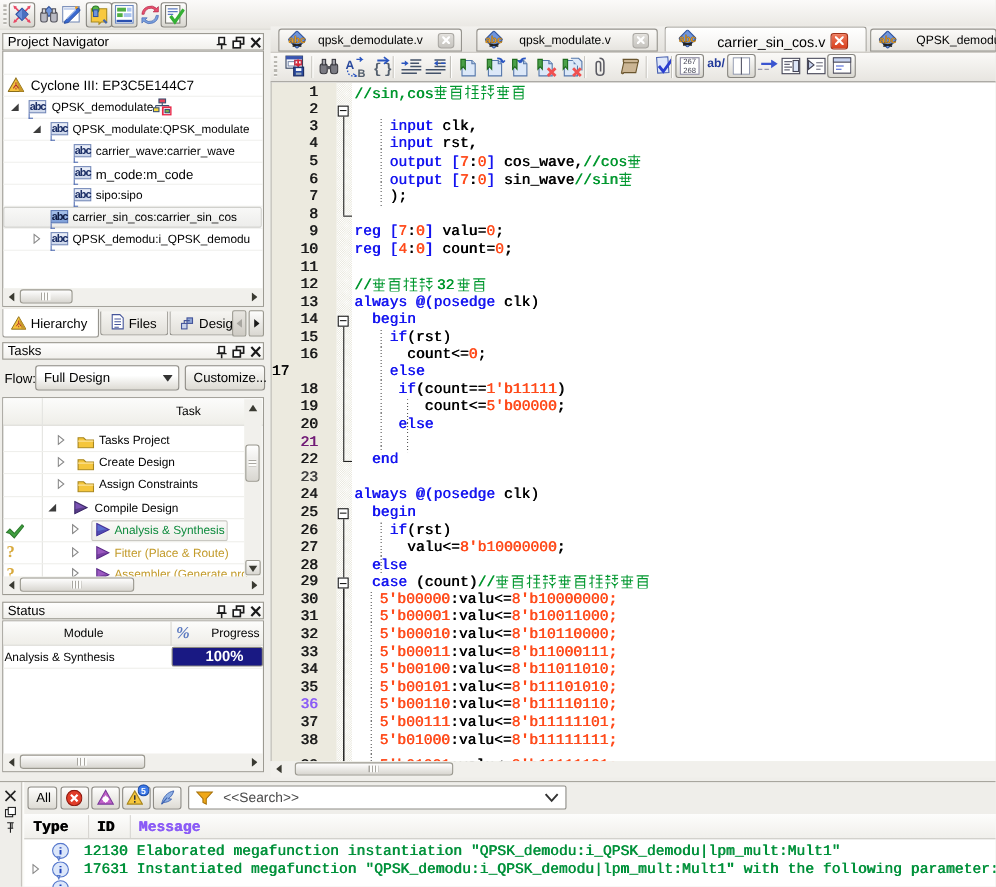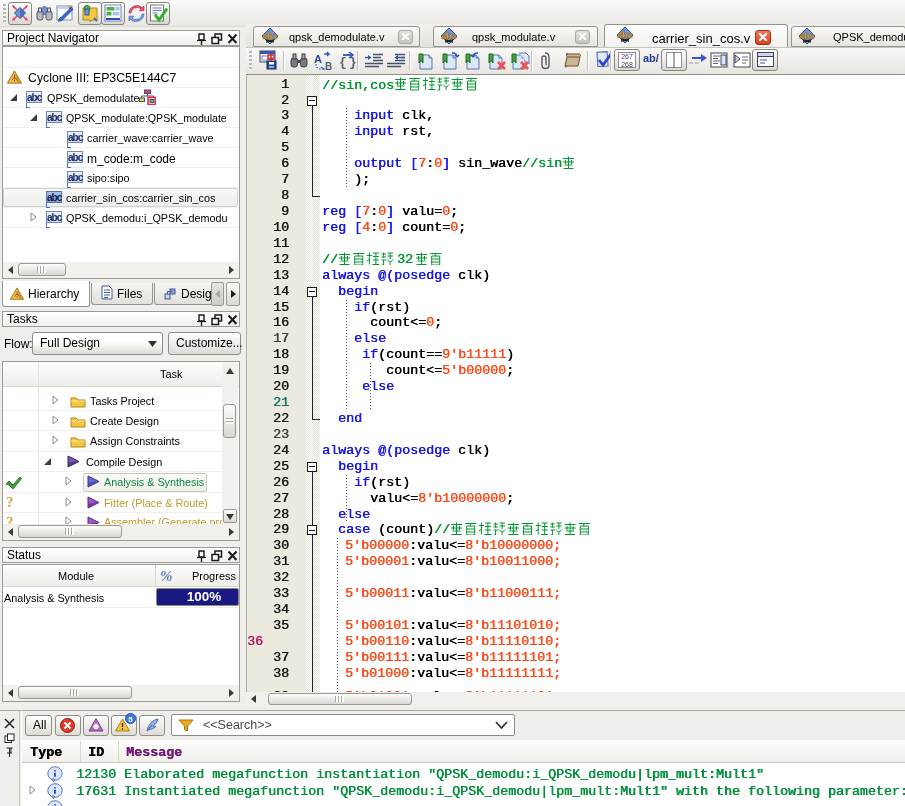--- a/index.html
+++ b/index.html
@@ -531,74 +531,77 @@
 <div class="abs mono" style="left:0;top:97.1px;width:42px;height:15.923px;text-align:right;color:#1a1a1a;line-height:15.923px">7</div>
 <div class="abs mono" style="left:0;top:113.1px;width:42px;height:15.923px;text-align:right;color:#1a1a1a;line-height:15.923px">8</div>
 <div class="abs mono" style="left:0;top:129.0px;width:42px;height:15.923px;text-align:right;color:#1a1a1a;line-height:15.923px">9</div>
 <div class="abs mono" style="left:0;top:144.9px;width:42px;height:15.923px;text-align:right;color:#1a1a1a;line-height:15.923px">10</div>
 <div class="abs mono" style="left:0;top:160.8px;width:42px;height:15.923px;text-align:right;color:#1a1a1a;line-height:15.923px">11</div>
 <div class="abs mono" style="left:0;top:176.8px;width:42px;height:15.923px;text-align:right;color:#1a1a1a;line-height:15.923px">12</div>
 <div class="abs mono" style="left:0;top:192.7px;width:42px;height:15.923px;text-align:right;color:#1a1a1a;line-height:15.923px">13</div>
 <div class="abs mono" style="left:0;top:208.6px;width:42px;height:15.923px;text-align:right;color:#1a1a1a;line-height:15.923px">14</div>
 <div class="abs mono" style="left:0;top:224.5px;width:42px;height:15.923px;text-align:right;color:#1a1a1a;line-height:15.923px">15</div>
 <div class="abs mono" style="left:0;top:240.4px;width:42px;height:15.923px;text-align:right;color:#1a1a1a;line-height:15.923px">16</div>
-<div class="abs mono" style="left:0;top:256.4px;width:42px;height:15.923px;text-align:right;color:#404040;line-height:15.923px">17</div>
+<div class="abs mono" style="left:0;top:256.4px;width:42px;height:15.923px;color:#000000;line-height:15.923px">17</div>
 <div class="abs mono" style="left:0;top:272.3px;width:42px;height:15.923px;text-align:right;color:#1a1a1a;line-height:15.923px">18</div>
 <div class="abs mono" style="left:0;top:288.2px;width:42px;height:15.923px;text-align:right;color:#1a1a1a;line-height:15.923px">19</div>
 <div class="abs mono" style="left:0;top:304.1px;width:42px;height:15.923px;text-align:right;color:#1a1a1a;line-height:15.923px">20</div>
-<div class="abs mono" style="left:0;top:320.1px;width:42px;height:15.923px;text-align:right;color:#0f766e;line-height:15.923px">21</div>
+<div class="abs mono" style="left:0;top:320.1px;width:42px;height:15.923px;text-align:right;color:#701a75;line-height:15.923px">21</div>
 <div class="abs mono" style="left:0;top:336.0px;width:42px;height:15.923px;text-align:right;color:#1a1a1a;line-height:15.923px">22</div>
 <div class="abs mono" style="left:0;top:351.9px;width:42px;height:15.923px;text-align:right;color:#404040;line-height:15.923px">23</div>
 <div class="abs mono" style="left:0;top:367.8px;width:42px;height:15.923px;text-align:right;color:#1a1a1a;line-height:15.923px">24</div>
 <div class="abs mono" style="left:0;top:383.8px;width:42px;height:15.923px;text-align:right;color:#1a1a1a;line-height:15.923px">25</div>
 <div class="abs mono" style="left:0;top:399.7px;width:42px;height:15.923px;text-align:right;color:#1a1a1a;line-height:15.923px">26</div>
 <div class="abs mono" style="left:0;top:415.6px;width:42px;height:15.923px;text-align:right;color:#1a1a1a;line-height:15.923px">27</div>
 <div class="abs mono" style="left:0;top:431.5px;width:42px;height:15.923px;text-align:right;color:#1a1a1a;line-height:15.923px">28</div>
 <div class="abs mono" style="left:0;top:447.4px;width:42px;height:15.923px;text-align:right;color:#1a1a1a;line-height:15.923px">29</div>
 <div class="abs mono" style="left:0;top:463.4px;width:42px;height:15.923px;text-align:right;color:#1a1a1a;line-height:15.923px">30</div>
 <div class="abs mono" style="left:0;top:479.3px;width:42px;height:15.923px;text-align:right;color:#1a1a1a;line-height:15.923px">31</div>
 <div class="abs mono" style="left:0;top:495.2px;width:42px;height:15.923px;text-align:right;color:#1a1a1a;line-height:15.923px">32</div>
 <div class="abs mono" style="left:0;top:511.1px;width:42px;height:15.923px;text-align:right;color:#1a1a1a;line-height:15.923px">33</div>
 <div class="abs mono" style="left:0;top:527.1px;width:42px;height:15.923px;text-align:right;color:#1a1a1a;line-height:15.923px">34</div>
 <div class="abs mono" style="left:0;top:543.0px;width:42px;height:15.923px;text-align:right;color:#1a1a1a;line-height:15.923px">35</div>
-<div class="abs mono" style="left:0;top:558.9px;width:42px;height:15.923px;text-align:left;color:#be185d;line-height:15.923px">36</div>
+<div class="abs mono" style="left:0;top:558.9px;width:42px;height:15.923px;text-align:right;color:#8b5cf6;line-height:15.923px">36</div>
 <div class="abs mono" style="left:0;top:574.8px;width:42px;height:15.923px;text-align:right;color:#1a1a1a;line-height:15.923px">37</div>
 <div class="abs mono" style="left:0;top:590.8px;width:42px;height:15.923px;text-align:right;color:#1a1a1a;line-height:15.923px">38</div>
 <div class="abs mono" style="left:0;top:613.8px;width:42px;height:15.923px;text-align:right;color:#1a1a1a;line-height:15.923px">39</div>
 <div class="abs mono" style="left:75px;top:1.6px;height:15.923px;line-height:15.923px"><span class="c">//sin,cos</span><svg style="display:inline-block;vertical-align:-2px;margin-left:0px" width="84" height="14">
         <use href="#cj1" x="0.0" stroke="#00972e"></use>
         <use href="#cj2" x="14.2" stroke="#00972e"></use>
         <use href="#cj3" x="28.4" stroke="#00972e"></use>
         <use href="#cj4" x="42.6" stroke="#00972e"></use>
         <use href="#cj1" x="56.8" stroke="#00972e"></use>
         <use href="#cj2" x="71.0" stroke="#00972e"></use>
       </svg></div>
 <div class="abs mono" style="left:107px;top:33.4px;height:15.923px;line-height:15.923px"><span class="k">input</span> clk,</div>
 <div class="abs mono" style="left:107px;top:49.4px;height:15.923px;line-height:15.923px"><span class="k">input</span> rst,</div>
+<div class="abs mono" style="left:107px;top:65.3px;height:15.923px;line-height:15.923px"><span class="k">output</span> <span class="k">[</span><span class="n">7</span>:<span class="n">0</span><span class="k">]</span> cos_wave,<span class="c">//cos</span><svg style="display:inline-block;vertical-align:-2px;margin-left:0px" width="13" height="13">
+        <use href="#cj1" x="0.0" stroke="#00972e"></use>
+      </svg></div>
 <div class="abs mono" style="left:107px;top:81.2px;height:15.923px;line-height:15.923px"><span class="k">output</span> <span class="k">[</span><span class="n">7</span>:<span class="n">0</span><span class="k">]</span> sin_wave<span class="c">//sin</span><svg style="display:inline-block;vertical-align:-2px;margin-left:0px" width="13" height="13">
         <use href="#cj1" x="0.0" stroke="#00972e"></use>
       </svg></div>
 <div class="abs mono" style="left:107px;top:97.1px;height:15.923px;line-height:15.923px">);</div>
 <div class="abs mono" style="left:75px;top:129.0px;height:15.923px;line-height:15.923px"><span class="k">reg</span> <span class="k">[</span><span class="n">7</span>:<span class="n">0</span><span class="k">]</span> valu=<span class="n">0</span>;</div>
 <div class="abs mono" style="left:75px;top:144.9px;height:15.923px;line-height:15.923px"><span class="k">reg</span> <span class="k">[</span><span class="n">4</span>:<span class="n">0</span><span class="k">]</span> count=<span class="n">0</span>;</div>
 <div class="abs mono" style="left:75px;top:176.8px;height:15.923px;line-height:15.923px"><span class="c">//</span><svg style="display:inline-block;vertical-align:-2px;margin-left:0px" width="56" height="13">
         <use href="#cj1" x="0.0" stroke="#00972e"></use>
         <use href="#cj2" x="14.2" stroke="#00972e"></use>
         <use href="#cj3" x="28.4" stroke="#00972e"></use>
         <use href="#cj4" x="42.6" stroke="#00972e"></use>
       </svg><span class="c"><span style="margin-left:3px">32</span></span><svg style="display:inline-block;vertical-align:-2px;margin-left:2px" width="27" height="13">
         <use href="#cj1" x="0.0" stroke="#00972e"></use>
         <use href="#cj2" x="14.2" stroke="#00972e"></use>
       </svg></div>
 <div class="abs mono" style="left:75px;top:192.7px;height:15.923px;line-height:15.923px"><span class="k">always @(posedge</span> clk)</div>
 <div class="abs mono" style="left:91px;top:208.6px;height:15.923px;line-height:15.923px"><span class="k">begin</span></div>
 <div class="abs mono" style="left:107px;top:224.5px;height:15.923px;line-height:15.923px"><span class="k">if</span>(rst)</div>
 <div class="abs mono" style="left:123px;top:240.4px;height:15.923px;line-height:15.923px">count&lt;=<span class="n">0</span>;</div>
 <div class="abs mono" style="left:107px;top:256.4px;height:15.923px;line-height:15.923px"><span class="k">else</span></div>
-<div class="abs mono" style="left:115px;top:272.3px;height:15.923px;line-height:15.923px"><span class="k">if</span>(count==<span class="n">9'b11111</span>)</div>
+<div class="abs mono" style="left:115px;top:272.3px;height:15.923px;line-height:15.923px"><span class="k">if</span>(count==<span class="n">1'b11111</span>)</div>
 <div class="abs mono" style="left:139px;top:288.2px;height:15.923px;line-height:15.923px">count&lt;=<span class="n">5'b00000</span>;</div>
 <div class="abs mono" style="left:115px;top:304.1px;height:15.923px;line-height:15.923px"><span class="k">else</span></div>
 <div class="abs mono" style="left:91px;top:336.0px;height:15.923px;line-height:15.923px"><span class="k">end</span></div>
 <div class="abs mono" style="left:75px;top:367.8px;height:15.923px;line-height:15.923px"><span class="k">always @(posedge</span> clk)</div>
 <div class="abs mono" style="left:91px;top:383.8px;height:15.923px;line-height:15.923px"><span class="k">begin</span></div>
 <div class="abs mono" style="left:107px;top:399.7px;height:15.923px;line-height:15.923px"><span class="k">if</span>(rst)</div>
 <div class="abs mono" style="left:123px;top:415.6px;height:15.923px;line-height:15.923px">valu&lt;=<span class="n">8'b10000000</span>;</div>
 <div class="abs mono" style="left:91px;top:431.5px;height:15.923px;line-height:15.923px"><span class="k">else</span></div>
 <div class="abs mono" style="left:91px;top:447.4px;height:15.923px;line-height:15.923px"><span class="k">case</span> (count)<span class="c">//</span><svg style="display:inline-block;vertical-align:-2px;margin-left:0px" width="141" height="13">
         <use href="#cj1" x="0.0" stroke="#00972e"></use>
@@ -607,21 +610,23 @@
         <use href="#cj4" x="42.6" stroke="#00972e"></use>
         <use href="#cj1" x="56.8" stroke="#00972e"></use>
         <use href="#cj2" x="71.0" stroke="#00972e"></use>
         <use href="#cj3" x="85.2" stroke="#00972e"></use>
         <use href="#cj4" x="99.4" stroke="#00972e"></use>
         <use href="#cj1" x="113.6" stroke="#00972e"></use>
         <use href="#cj2" x="127.8" stroke="#00972e"></use>
       </svg></div>
 <div class="abs mono" style="left:98px;top:463.4px;height:15.923px;line-height:15.923px"><span class="n">5'b00000</span>:valu&lt;=<span class="n">8'b10000000;</span></div>
 <div class="abs mono" style="left:98px;top:479.3px;height:15.923px;line-height:15.923px"><span class="n">5'b00001</span>:valu&lt;=<span class="n">8'b10011000;</span></div>
+<div class="abs mono" style="left:98px;top:495.2px;height:15.923px;line-height:15.923px"><span class="n">5'b00010</span>:valu&lt;=<span class="n">8'b10110000;</span></div>
 <div class="abs mono" style="left:98px;top:511.1px;height:15.923px;line-height:15.923px"><span class="n">5'b00011</span>:valu&lt;=<span class="n">8'b11000111;</span></div>
+<div class="abs mono" style="left:98px;top:527.1px;height:15.923px;line-height:15.923px"><span class="n">5'b00100</span>:valu&lt;=<span class="n">8'b11011010;</span></div>
 <div class="abs mono" style="left:98px;top:543.0px;height:15.923px;line-height:15.923px"><span class="n">5'b00101</span>:valu&lt;=<span class="n">8'b11101010;</span></div>
 <div class="abs mono" style="left:98px;top:558.9px;height:15.923px;line-height:15.923px"><span class="n">5'b00110</span>:valu&lt;=<span class="n">8'b11110110;</span></div>
 <div class="abs mono" style="left:98px;top:574.8px;height:15.923px;line-height:15.923px"><span class="n">5'b00111</span>:valu&lt;=<span class="n">8'b11111101;</span></div>
 <div class="abs mono" style="left:98px;top:590.8px;height:15.923px;line-height:15.923px"><span class="n">5'b01000</span>:valu&lt;=<span class="n">8'b11111111;</span></div>
 <div class="abs mono" style="left:98px;top:613.8px;height:15.923px;line-height:15.923px"><span class="n">5'b01001</span>:valu&lt;=<span class="n">8'b11111101;</span></div>
 </div>
 <div class="abs" style="left:246px;top:692px;width:659px;height:15px;background:#f1f0ec"></div>
 <svg class="abs" style="left:251px;top:695px" width="6" height="8">
     <path d="M5 0v8L0 4z" fill="#3a3a32"></path>
   </svg>
@@ -674,21 +679,21 @@
 <div class="abs" style="left:203px;top:718px;font-size:12.5px;color:#4a4a4a">&lt;&lt;Search&gt;&gt;</div>
 <svg class="abs" style="left:495px;top:721px" width="13" height="9">
     <path d="M1 1l5.5 6L12 1" stroke="#333" stroke-width="1.8" fill="none"></path>
   </svg>
 <div class="abs" style="left:22px;top:740px;width:883px;height:66px;background:#fff"></div>
 <div class="abs" style="left:22px;top:740px;width:883px;height:23px;background:linear-gradient(#fdfdfc,#f0efeb);border-bottom:1px solid #c8c6c0"></div>
 <div class="abs" style="left:80px;top:741px;width:1px;height:21px;background:#d8d6d2"></div>
 <div class="abs" style="left:118px;top:741px;width:1px;height:21px;background:#d8d6d2"></div>
 <div class="abs mono" style="left:30px;top:745px;color:#000;font-weight:bold">Type</div>
 <div class="abs mono" style="left:88px;top:745px;color:#000;font-weight:bold">ID</div>
-<div class="abs mono" style="left:126px;top:745px;color:#701a75;font-weight:bold">Message</div>
+<div class="abs mono" style="left:126px;top:745px;color:#8b5cf6;font-weight:bold">Message</div>
 <svg class="abs" style="left:47px;top:766px" width="16" height="17">
     <ellipse cx="8" cy="7.5" rx="7.2" ry="6.8" fill="#dce7fa" stroke="#5577cc"></ellipse>
     <path d="M5 13l1.5 3 1-3z" fill="#dce7fa" stroke="#5577cc"></path>
     <path d="M8 4.2v1.2M8 6.8v4" stroke="#2244bb" stroke-width="1.8"></path>
   </svg>
 <div class="abs mono" style="left:76px;top:767px;color:#00913a">12130 Elaborated megafunction instantiation "QPSK_demodu:i_QPSK_demodu|lpm_mult:Mult1"</div>
 <svg class="abs" style="left:29px;top:785px" width="7" height="10">
     <path d="M1 1v8l5-4z" fill="#fff" stroke="#8a8a8a"></path>
   </svg>
 <svg class="abs" style="left:47px;top:783px" width="16" height="17">

